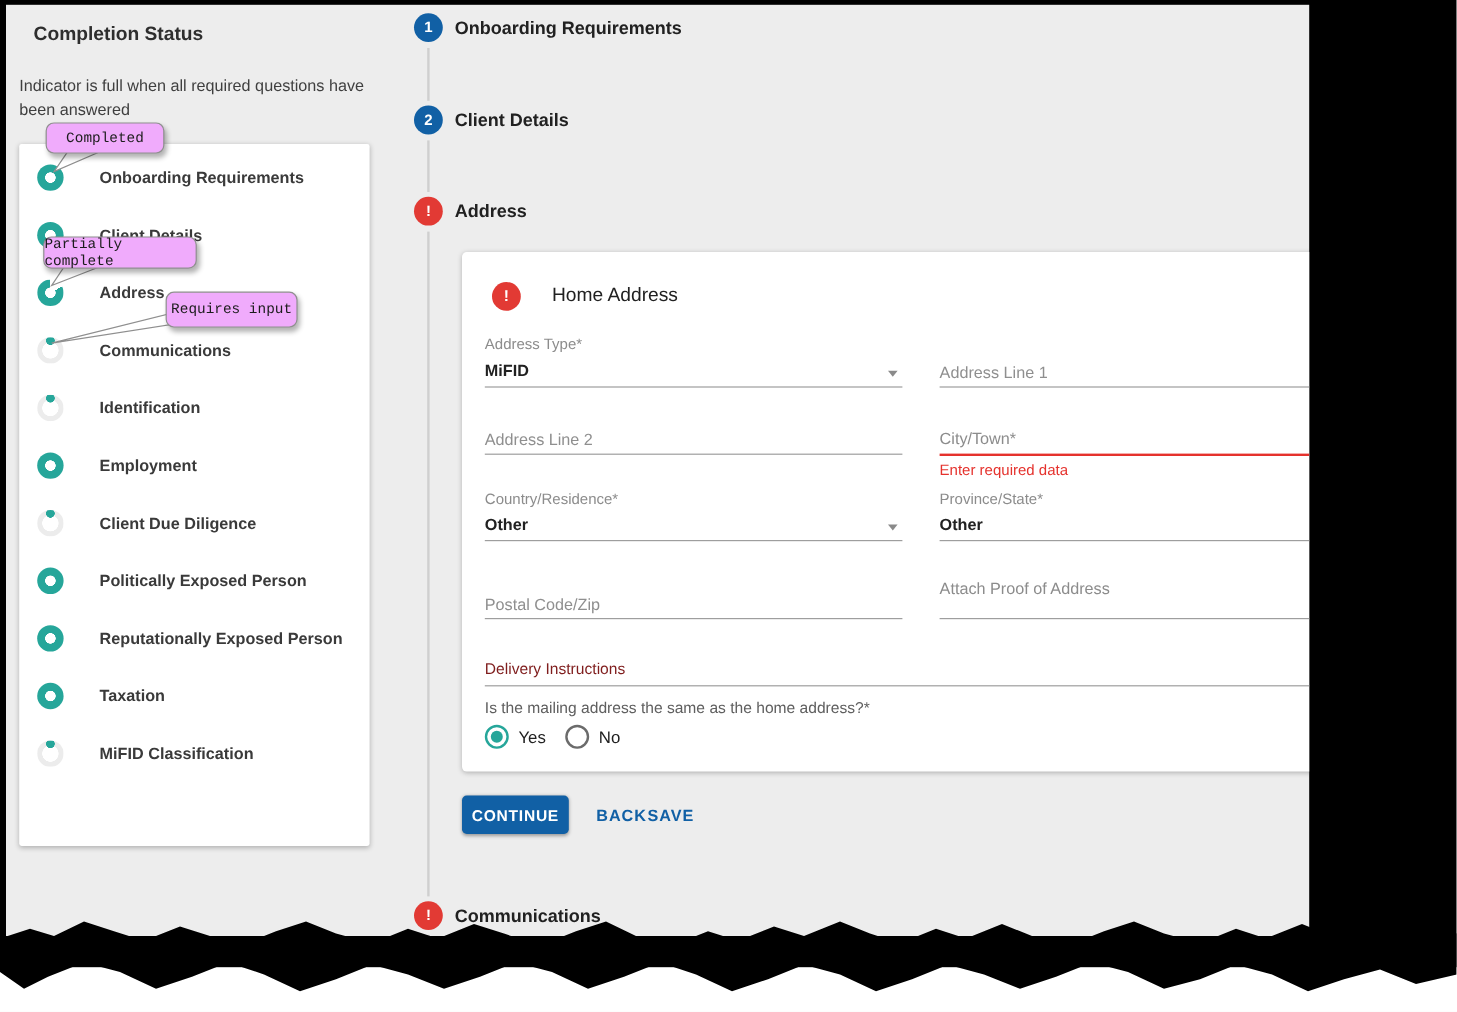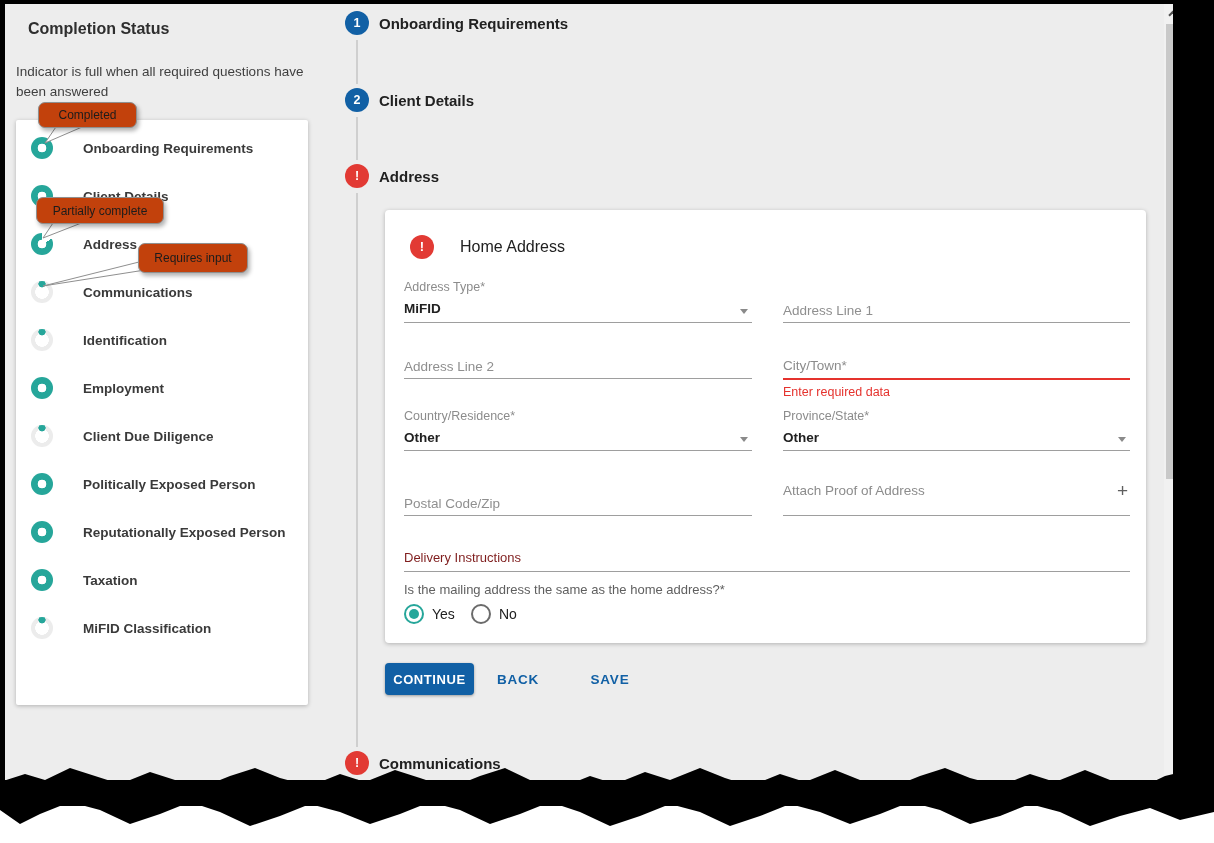--- a/index.html
+++ b/index.html
@@ -1,41 +1,41 @@
 <!DOCTYPE html>
 <html><head>
 <meta charset="utf-8">
 <style>
   html,body{margin:0;padding:0;background:#fff;}
   body{font-family:"Liberation Sans", sans-serif; -webkit-font-smoothing:antialiased;}
   .screen{position:relative;width:1214px;height:843px;overflow:hidden;background:#fff;}
   .frame{position:absolute;left:0;top:0;width:1214px;height:806px;background:#000;}
-  .content{position:absolute;left:5px;top:4px;width:1168px;height:776px;background:#ededed;overflow:hidden;}
+  .content{position:absolute;left:5px;top:4px;width:1086px;height:776px;background:#ededed;overflow:hidden;}
 
   
   .sb-title{position:absolute;left:23px;top:16px;font-size:16px;font-weight:bold;color:#2e2e2e;}
   .sb-desc{position:absolute;left:11px;top:58px;width:300px;font-size:13.5px;line-height:20px;color:#3f3f3f;}
   .status-card{position:absolute;left:11px;top:116px;width:292px;height:585px;background:#fff;
                box-shadow:0 1px 4px rgba(0,0,0,.25);border-radius:2px;}
   .cs-item{position:absolute;left:0;width:292px;height:48px;cursor:pointer;}
   .cs-ind{position:absolute;left:26px;top:24px;width:22px;height:22px;margin:-11px 0 0 -11px;border-radius:50%;}
   .st-completed .cs-ind{background:
       radial-gradient(circle at 50% 50%, #ffffff 0 4.2px, #26a69a 4.6px 11px);}
   .st-partial .cs-ind{background:
       radial-gradient(circle at 50% 50%, #ffffff 0 4.2px, rgba(255,255,255,0) 4.6px),
       conic-gradient(from 0deg, #ffffff 0deg 62deg, #26a69a 62deg 360deg);}
   .st-requires-input .cs-ind{background:
       radial-gradient(circle at 50% 13%, #26a69a 0 3.4px, rgba(0,0,0,0) 3.8px),
       radial-gradient(circle at 50% 50%, #ffffff 0 6.6px, #ececec 7px 11px);}
   .cs-label{position:absolute;left:67px;top:50%;transform:translateY(-50%);
             font-size:13.5px;font-weight:bold;color:#3a3a3a;white-space:nowrap;}
 
   
-  .tip{position:absolute;background:#c2410c;border:1px solid #8f8f8f;border-radius:7px;
-       box-shadow:2px 3px 4px rgba(0,0,0,.3);font-family:Liberation Sans, sans-serif;
+  .tip{position:absolute;background:#f0abfc;border:1px solid #8f8f8f;border-radius:7px;
+       box-shadow:2px 3px 4px rgba(0,0,0,.3);font-family:Liberation Mono, monospace;
        font-size:12px;color:#1c1c1c;display:flex;align-items:center;justify-content:center;z-index:30;}
   .tails{position:absolute;left:0;top:0;z-index:29;pointer-events:none;}
 
   
   .step-circle{position:absolute;width:24px;height:24px;border-radius:50%;color:#fff;
                font-size:12.5px;font-weight:bold;text-align:center;line-height:24px;cursor:pointer;}
   .step-num{background:#1160a5;}
   .step-error{background:#e23a34;}
   .step-label{position:absolute;font-size:15px;font-weight:bold;color:#212121;white-space:nowrap;cursor:pointer;}
   .conn{position:absolute;left:351px;width:1.5px;background:#cfcfcf;}
@@ -81,21 +81,21 @@
          border-radius:50%;background:#26a69a;}
   .radio-label{position:absolute;top:2px;font-size:14px;color:#212121;cursor:pointer;}
 
   
   .btn-primary{position:absolute;left:380px;top:659px;width:89px;height:32px;background:#1160a5;color:#fff;
         border:none;border-radius:4px;font-family:inherit;font-size:13px;font-weight:bold;letter-spacing:.6px;
         box-shadow:0 1px 3px rgba(0,0,0,.35);cursor:pointer;}
   .btn-text{position:absolute;top:659px;height:32px;background:transparent;border:none;color:#1160a5;
         font-family:inherit;font-size:13.5px;font-weight:bold;letter-spacing:.8px;cursor:pointer;}
   #btn-back{left:482px;width:62px;}
-  #btn-save{left:577px;width:56px;}
+  #btn-save{left:526px;width:56px;}
 
   
   .sbar{position:absolute;top:0;height:776px;background:#f1f1f1;}
   #sbar-inner{left:1159px;width:20px;}
   #sbar-outer{left:1179px;width:18px;border-left:2px solid #fff;box-sizing:border-box;}
   .sbtn{position:absolute;left:0;top:0;width:100%;height:18px;background:#f1f1f1;cursor:pointer;}
   .chev{display:block;width:6px;height:6px;border-left:2px solid #4f4f4f;border-top:2px solid #4f4f4f;
         transform:rotate(45deg);margin:7px auto 0;}
   .thumb{position:absolute;left:2px;right:2px;background:#c9c9c9;cursor:pointer;}
   #thumb-inner{top:20px;height:455px;}

